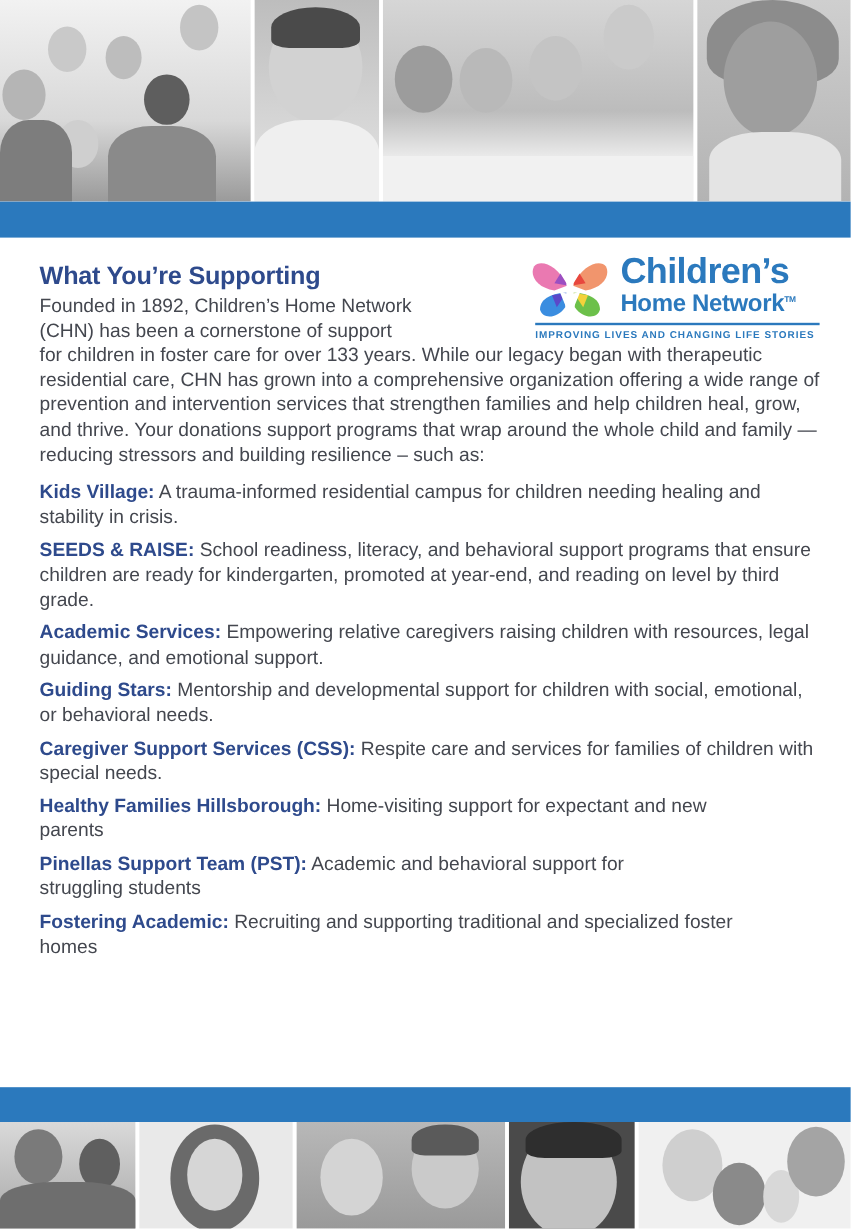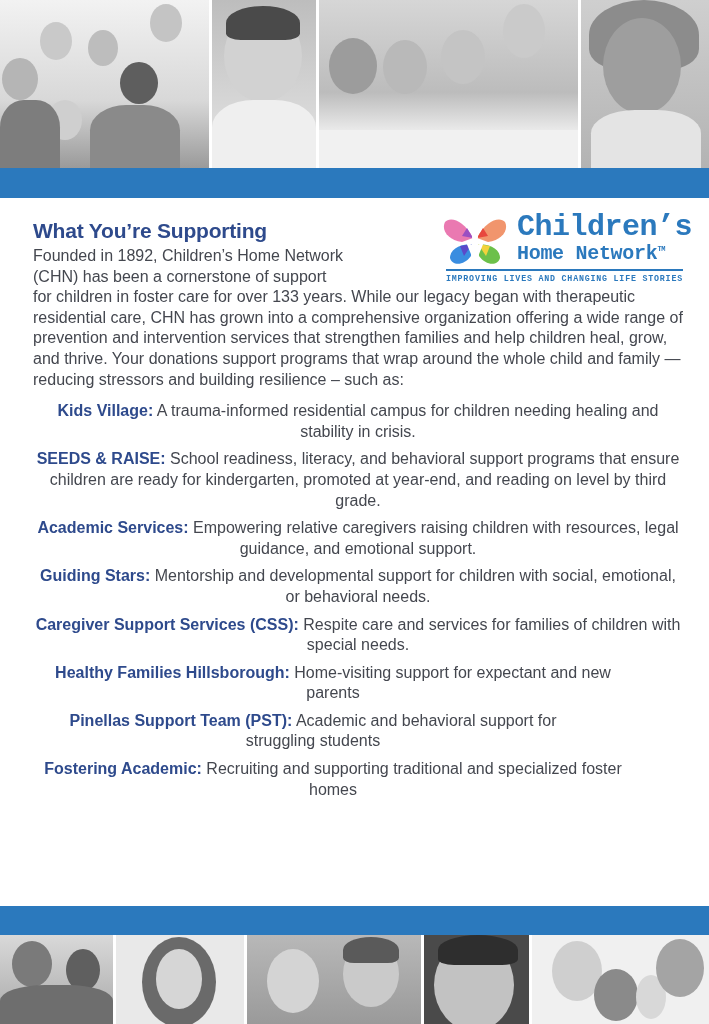--- a/index.html
+++ b/index.html
@@ -16,26 +16,26 @@
 
     .blue-bar { position: absolute; left: 0; width: 709px; background: #2b79bd; }
     .blue-bar.top { top: 168px; height: 30px; }
     .blue-bar.bottom { top: 906px; height: 29px; }
 
     .content { position: absolute; left: 33px; top: 216px; width: 650px; }
     .title { font-family: "Liberation Sans", sans-serif; font-weight: bold; font-size: 21px; color: #2e4a8c; letter-spacing: -0.2px; height: 30px; line-height: 30px; }
     .intro { font-size: 16px; line-height: 20.6px; color: #44474f; }
     .intro .narrow { display: block; width: 360px; }
     .programs { margin-top: 11px; }
-    .program { font-size: 16px; line-height: 20.6px; color: #44474f; margin-bottom: 7px; text-align: center; }
+    .program { font-size: 16px; line-height: 20.6px; color: #44474f; margin-bottom: 7px; }
     .program .name { font-weight: bold; color: #2e4a8c; }
     .more { font-size: 16px; line-height: 20px; color: #44474f; margin-top: 12px; }
     .more a { color: #44474f; text-decoration: underline; }
 
-    .logo { position: absolute; left: 442px; top: 212px; width: 245px; height: 76px; font-family: Liberation Mono, monospace; }
+    .logo { position: absolute; left: 442px; top: 212px; width: 245px; height: 76px; }
     .logo .butterfly { position: absolute; left: 0; top: 2px; width: 66px; height: 52px; }
     .logo .name1 { position: absolute; left: 75px; top: -2px; font-weight: bold; font-size: 30px; color: #2b79bd; letter-spacing: -0.5px; }
     .logo .name2 { position: absolute; left: 75px; top: 30px; font-weight: bold; font-size: 20px; color: #2b79bd; letter-spacing: -0.3px; }
     .logo .tm { font-size: 7px; vertical-align: super; }
     .logo .rule { position: absolute; left: 4px; top: 57px; width: 237px; height: 2px; background: #2b79bd; }
     .logo .tagline { position: absolute; left: 4px; top: 62px; font-weight: bold; font-size: 8.3px; color: #2b79bd; letter-spacing: 0.8px; white-space: nowrap; }
   </style>
 </head>
 <body>
 

